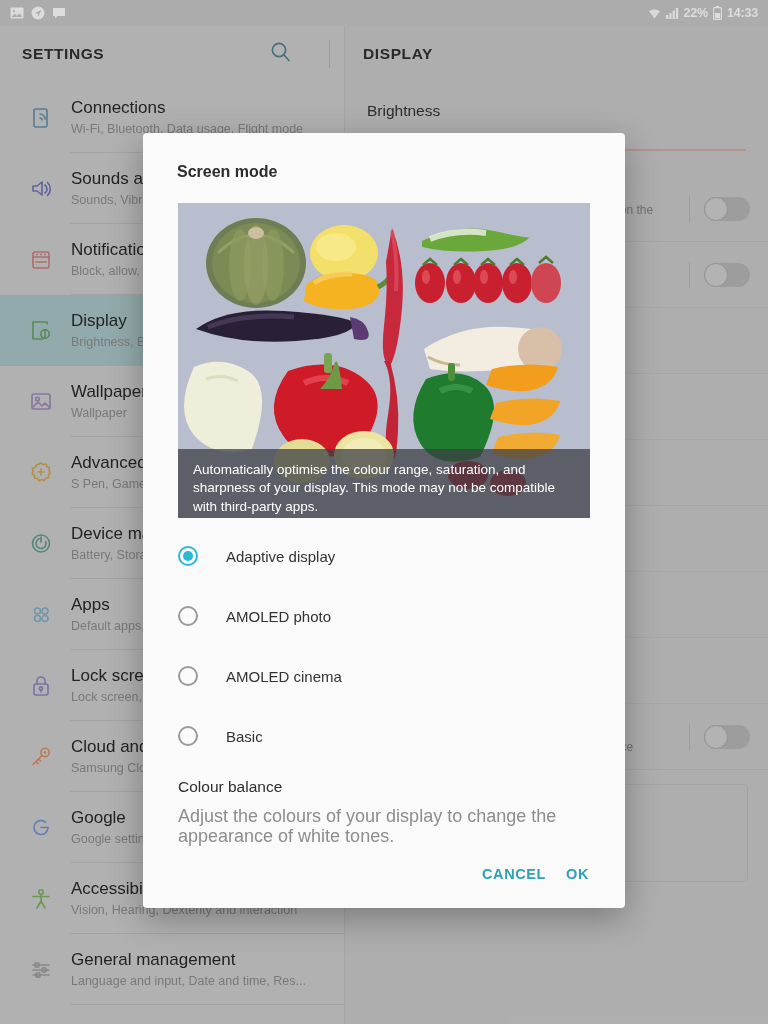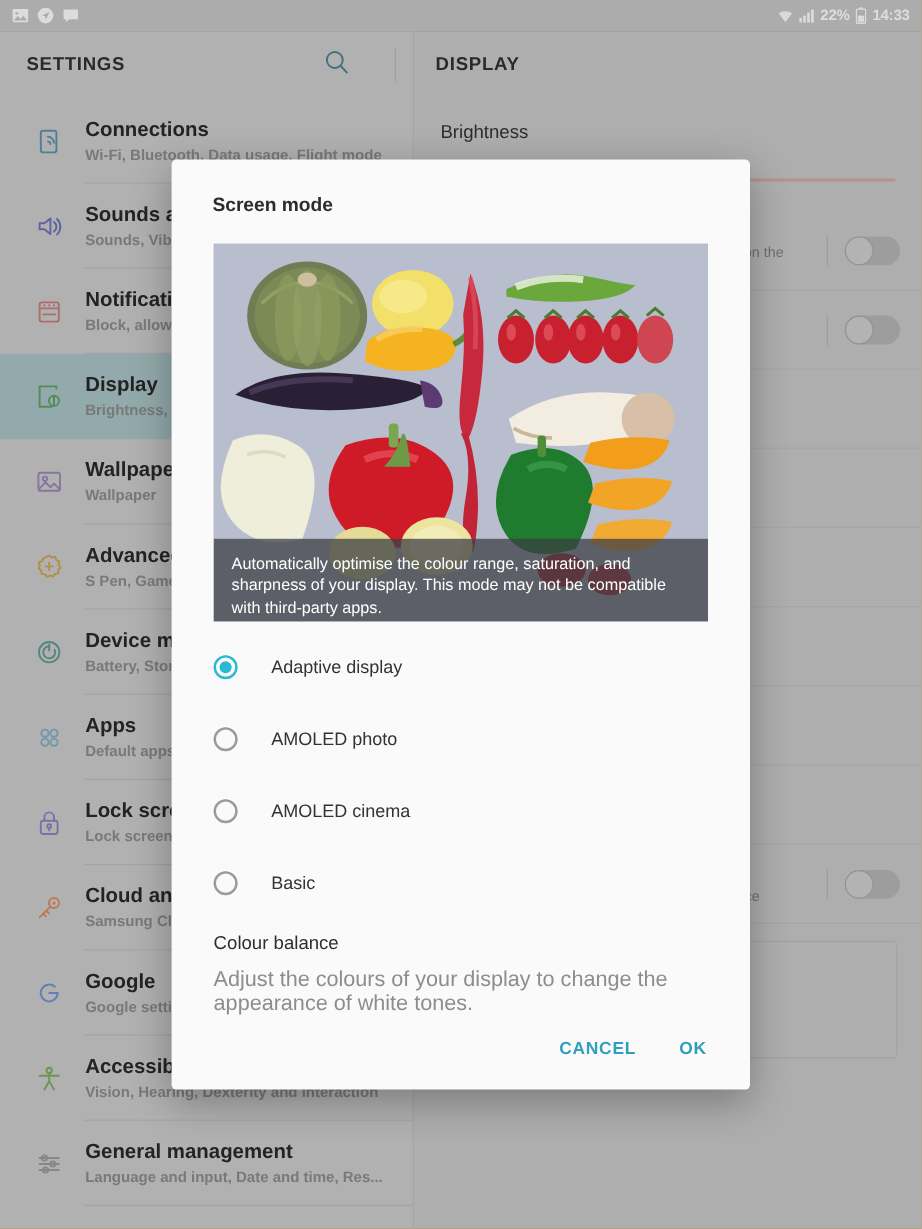--- a/index.html
+++ b/index.html
@@ -9,21 +9,21 @@
     height: 1024px;
     overflow: hidden;
     font-family: "Liberation Sans", sans-serif;
     background: #c9c9c9;
   }
 
   #root {
     position: relative;
     width: 768px;
     height: 1024px;
-    background: #a16207;
+    background: #000000;
   }
 
   
   .statusbar {
     position: absolute;
     top: 0; left: 0;
     width: 768px;
     height: 26px;
     background: #c6c6c6;
     display: flex;
@@ -102,21 +102,20 @@
     width: 345px;
     bottom: 0;
   }
   .side-item {
     position: relative;
     height: 71px;
     display: flex;
     align-items: center;
     padding: 0 14px 0 16px;
     cursor: pointer;
-    font-weight: bold;
   }
   .side-item.selected { background: #a8c4c6; }
   .side-item .divider {
     position: absolute;
     left: 70px; right: 0; bottom: 0;
     height: 1px;
     background: #bdbdbd;
   }
   .side-item.selected .divider { background: transparent; }
   .side-icon {
@@ -309,21 +308,21 @@
   .balance-sub {
     font-size: 18px;
     color: #8d8d8d;
     line-height: 20px;
     margin-top: 6px;
   }
   .dlg-actions {
     display: flex;
     justify-content: flex-end;
     align-items: center;
-    gap: 36px;
+    gap: 20px;
     padding: 20px 36px 26px 36px;
   }
   .dlg-btn {
     font-size: 14.5px;
     font-weight: bold;
     color: #2f9fba;
     letter-spacing: 0.6px;
     cursor: pointer;
     background: none;
     border: none;

